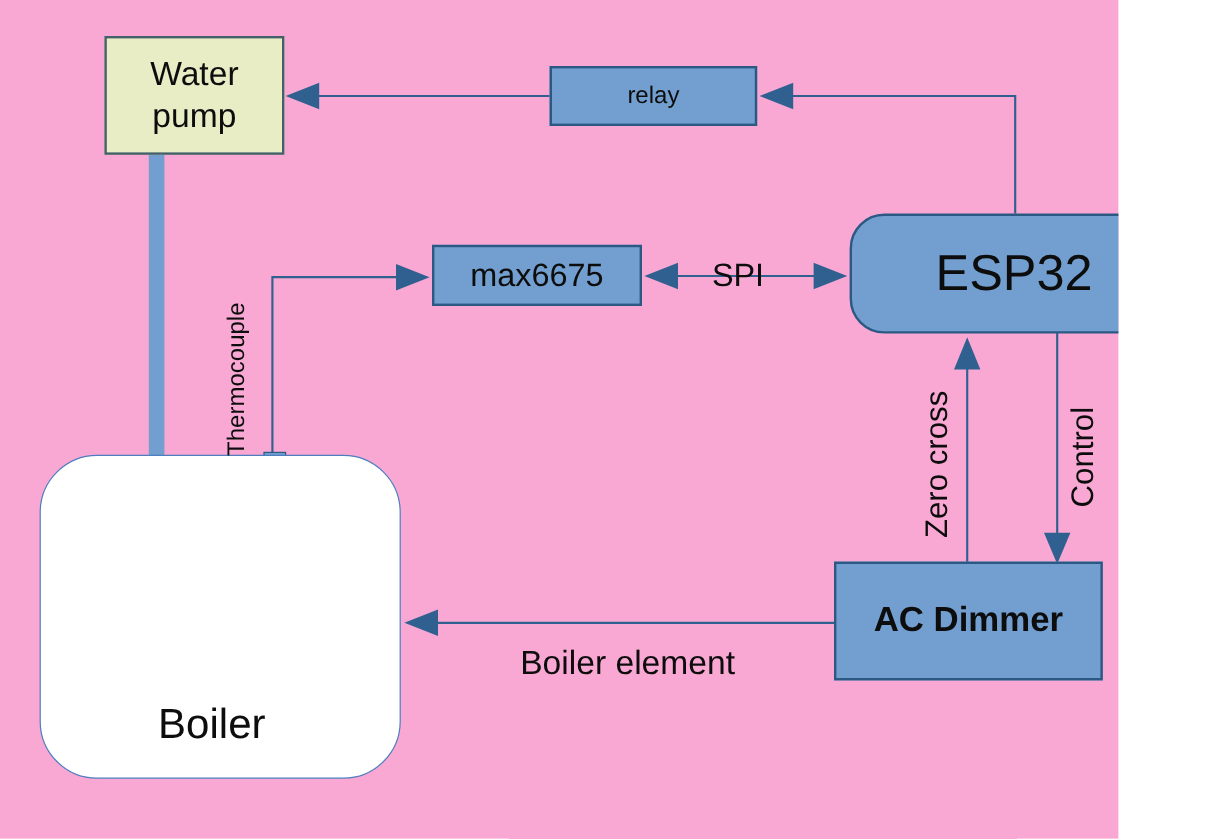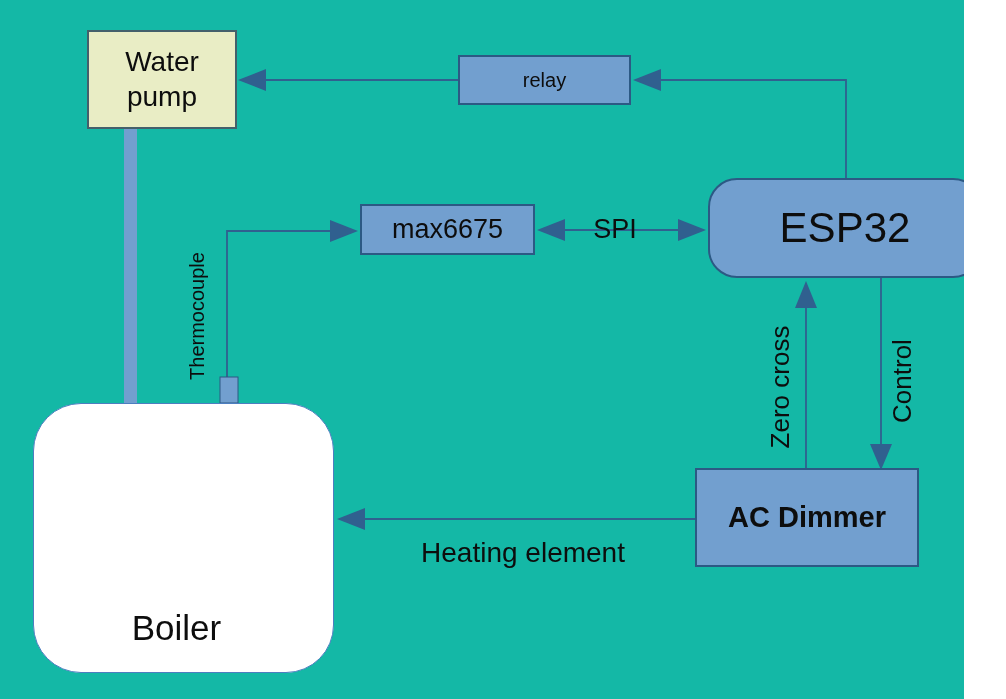--- a/index.html
+++ b/index.html
@@ -1,18 +1,18 @@
 <!DOCTYPE html>
 <html style="--node-fill: #729fcf; --node-border: #2c5984; --connector: #30608f; --water-pump-fill: #e9edc5; --water-pump-border: #44606b; --boiler-border: #4d7ec0; --lightning-top: #5f8bc0; --lightning-bottom: #94b8e0; --lightning-border: #3f74b3; --text: #0d0d0d;"><head>
 <meta charset="utf-8">
 <style>
   html,body { margin:0; padding:0; background:#ffffff; }
   #canvas {
     position:relative; width:932px; height:699px; overflow:hidden;
-    background:#14b8a6; font-family:"Liberation Sans", sans-serif; color:#0d0d0d;padding-left:32px;
+    background:#f9a8d4; font-family:"Liberation Sans", sans-serif; color:#0d0d0d;
   }
   #connectors { position:absolute; left:0; top:0; width:1006px; height:699px; }
   .wire   { stroke:var(--connector); stroke-width:1.8; fill:none; }
   .thick  { stroke:var(--node-fill); stroke-width:13; fill:none; }
   .head   { fill:var(--connector); stroke:none; }
   .probe  { fill:var(--node-fill); stroke:var(--node-border); stroke-width:1; }
   .bolt-shape { fill:url(#boltGrad); stroke:var(--lightning-border); stroke-width:1.6; stroke-linejoin:round; }
 
   .node {
     position:absolute; box-sizing:border-box;
@@ -21,21 +21,21 @@
   }
   .blue-node { background:var(--node-fill); border:2px solid var(--node-border); }
 
   #water-pump { left:87px;  top:30px;  width:150px; height:99px;
                 background:var(--water-pump-fill); border:2px solid var(--water-pump-border);
                 font-size:28px; }
   #relay      { left:458px; top:55px;  width:173px; height:50px; font-size:20px; }
   #max6675    { left:360px; top:204px; width:175px; height:51px; font-size:27px;text-align:center; }
   #esp32      { left:708px; top:178px; width:274px; height:100px; font-size:42px; border-radius:29px; }
   #ac-dimmer  { left:695px; top:468px; width:224px; height:99px; font-size:29px;font-weight:bold; }
-  #boiler     { left:33px;  top:403px; width:301px; height:270px;
+  #boiler     { left:33px;  top:379px; width:301px; height:270px;
                 background:#ffffff; border:1.5px solid var(--boiler-border); border-radius:48px; }
   #boiler-label { position:absolute; left:0; right:14px; bottom:22px; text-align:center; font-size:35px; }
 
   .flat-label { position:absolute; text-align:center; }
   #spi-label             { left:565px; top:189px; width:100px; font-size:27px;margin-top:25px; }
   #heating-element-label { left:398px; top:537px; width:250px; font-size:28px; }
 
   .vlabel { position:absolute; text-align:center; transform:rotate(-90deg); white-space:nowrap; }
   #thermocouple-label { left:97px;  top:302px; width:200px; height:28px; line-height:28px; font-size:20px; }
   #zero-cross-label   { left:680px; top:372px; width:200px; height:30px; line-height:30px; font-size:26px; }
@@ -103,21 +103,21 @@
   <div class="node blue-node" id="ac-dimmer">
     <span>AC Dimmer</span>
   </div>
 
   <div class="node" id="boiler">
     <span id="boiler-label">Boiler</span>
   </div>
 
   <div class="flat-label" id="spi-label">SPI</div>
 
-  <div class="flat-label" id="heating-element-label">Heating element</div>
+  <div class="flat-label" id="heating-element-label">Boiler element</div>
 
   <div class="vlabel" id="thermocouple-label">Thermocouple</div>
 
   <div class="vlabel" id="zero-cross-label">Zero cross</div>
 
   <div class="vlabel" id="control-label">Control</div>
 
 </div>
 
 </body></html>

